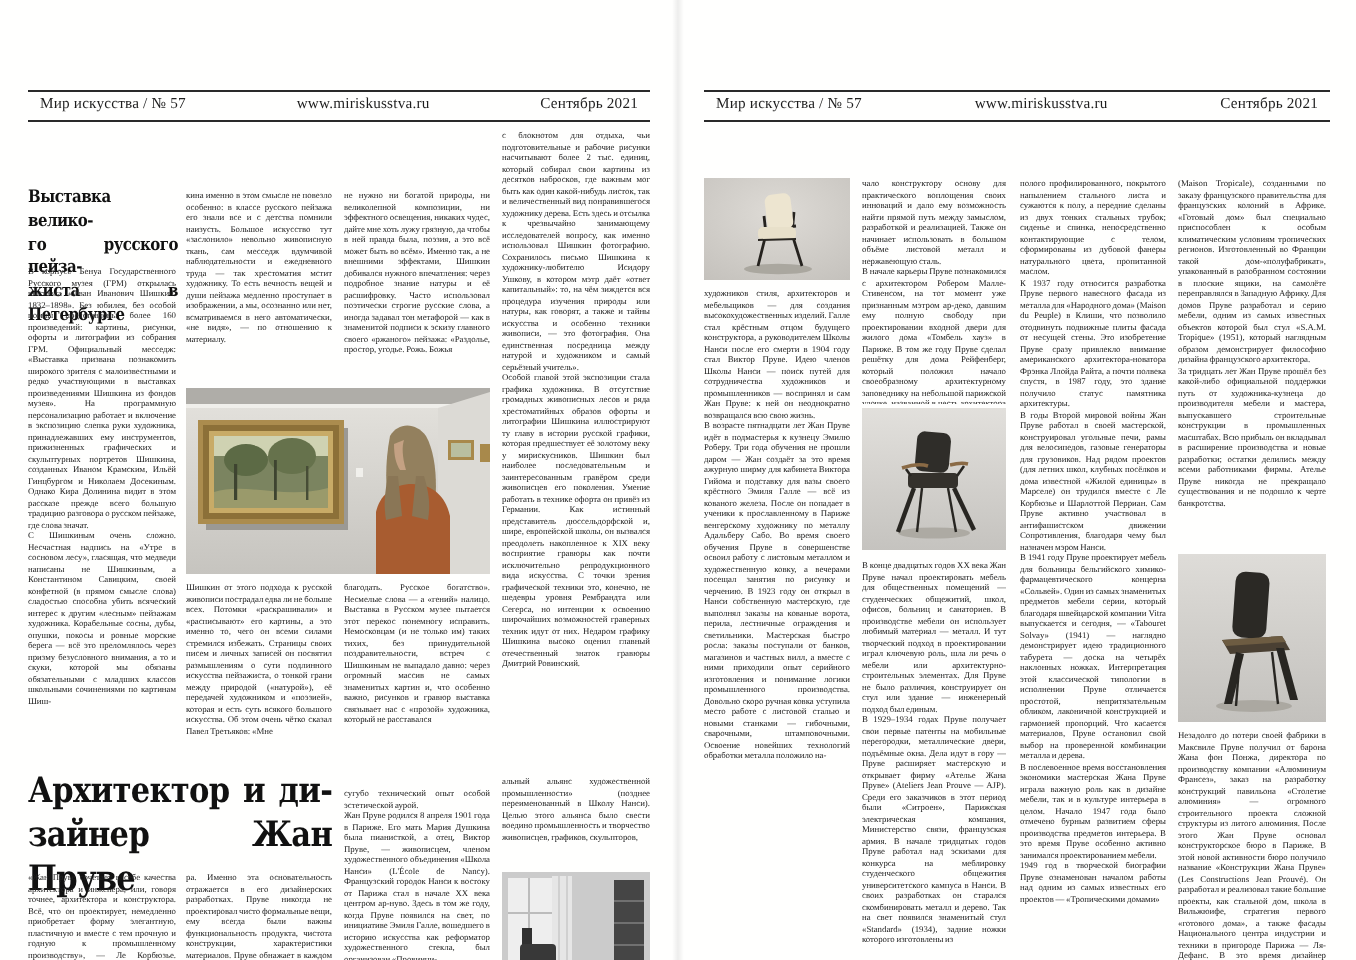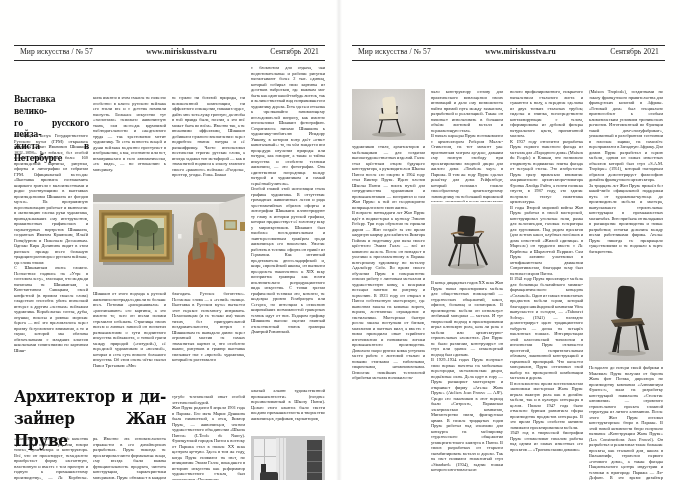--- a/index.html
+++ b/index.html
@@ -6,21 +6,21 @@
   .spread{position:relative;width:678px;height:480px;background:#fffffe;overflow:hidden;
           font-family:"Liberation Serif",serif;color:#1e1e1e;}
   .page{position:absolute;top:0;width:339px;height:480px;margin-top:32px;}
   .page-left{left:0;}
   .page-right{left:339px;}
   .fold{position:absolute;top:0;left:336px;width:6px;height:480px;
         background:linear-gradient(90deg,rgba(0,0,0,0),rgba(0,0,0,.07),rgba(0,0,0,0));}
   .rule{position:absolute;height:1px;background:#2a2a2a;}
   .hdr{position:absolute;top:15px;height:12px;display:flex;justify-content:space-between;
        align-items:baseline;font-size:7.6px;letter-spacing:.1px;padding:0 6px;box-sizing:border-box;}
-  .hdr .c{font-weight:bold;}
+  .hdr .c{font-weight:normal;}
   .headline-main{position:absolute;left:14px;top:29px;width:232px;height:28px;overflow:visible;}
   .headline-main>span{display:inline-block;font-family:"DejaVu Serif",serif;font-weight:800;
        font-size:25.5px;letter-spacing:-.8px;white-space:nowrap;transform:scaleX(.85);
        transform-origin:0 0;color:#111;}
   .subhead{position:absolute;left:14px;top:62px;width:86px;font-family:"DejaVu Serif",serif;
        font-weight:700;font-size:8.6px;line-height:11.8px;letter-spacing:-.3px;white-space:pre-line;
        text-align:justify;text-align-last:justify;transform:scaleX(.872);transform-origin:0 0;color:#111;}
   .headline-sub{position:absolute;left:14px;top:353px;width:174px;font-family:"DejaVu Serif",serif;
        font-weight:800;font-size:17.5px;line-height:22px;letter-spacing:-.4px;white-space:pre-line;
        text-align:justify;text-align-last:justify;transform:scaleX(.874);transform-origin:0 0;color:#111;}

